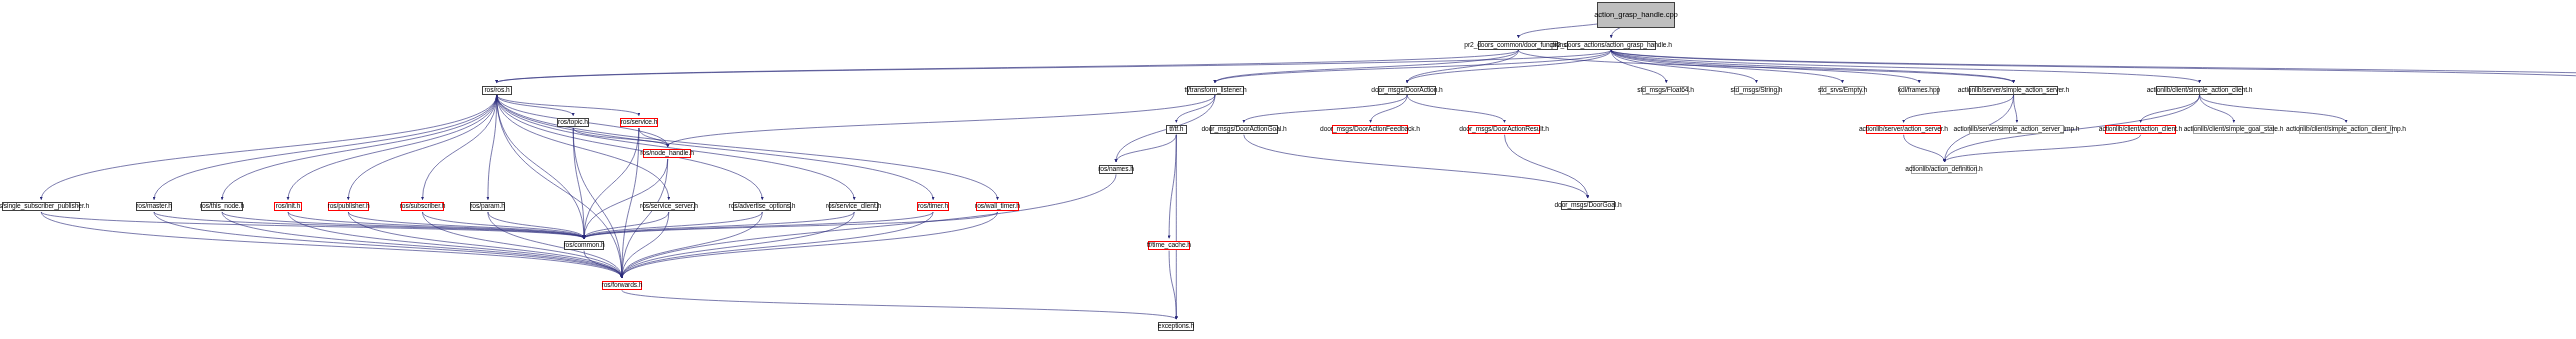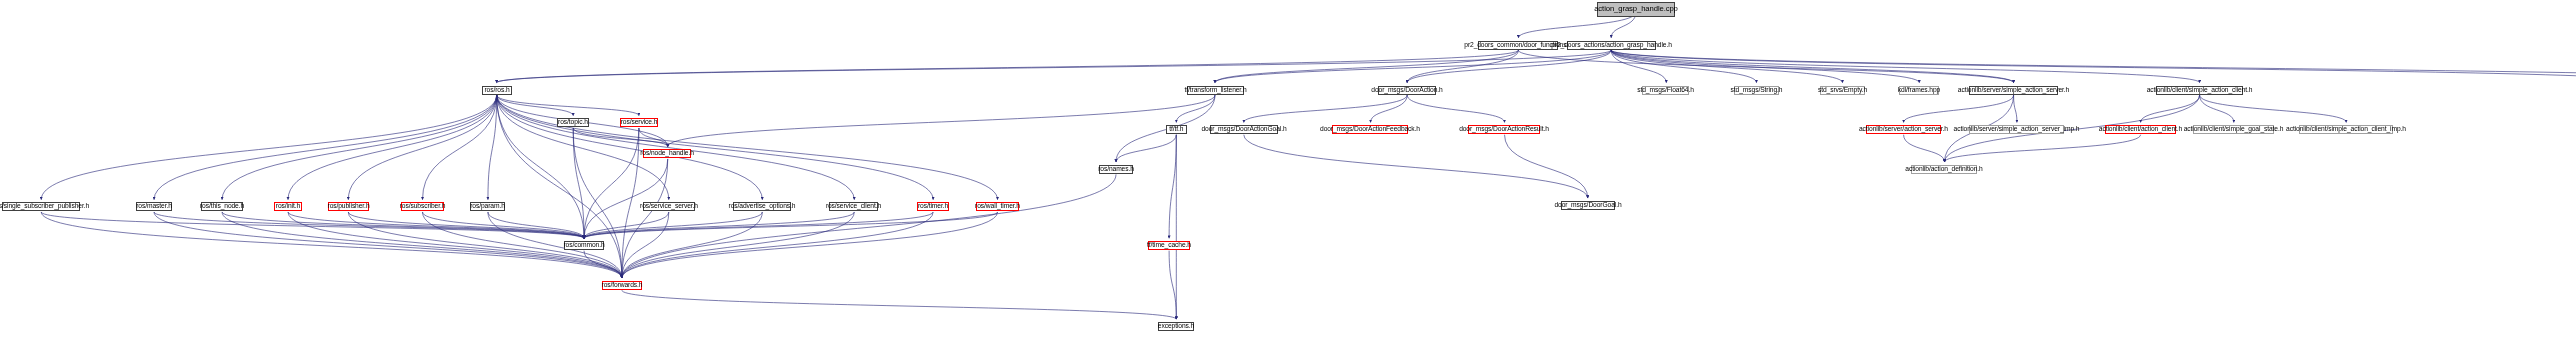--- a/index.html
+++ b/index.html
@@ -116,21 +116,21 @@
         <path d="M 1936 411 C 1936 484.7, 1207 471.3, 1207 539" fill="none" stroke="#28287a" stroke-width="1.2" marker-end="url(#arrow)"></path>
         <path d="M 1133.5 486 C 1133.5 518.45, 1207 512.55, 1207 539" fill="none" stroke="#28287a" stroke-width="1.2" marker-end="url(#arrow)"></path>
         <path d="M 2269 486 C 2269 562.45, 2283 548.55, 2283 619" fill="none" stroke="#28287a" stroke-width="1.2" marker-end="url(#arrow)"></path>
         <path d="M 1207 563 C 1207 597.1, 2283 590.9, 2283 619" fill="none" stroke="#28287a" stroke-width="1.2" marker-end="url(#arrow)"></path>
         <path d="M 2166 338 C 2166 451.85, 1207 431.15, 1207 539" fill="none" stroke="#28287a" stroke-width="1.2" marker-end="url(#arrow)"></path>
         <path d="M 3694.5 261 C 3694.5 293.45, 3774 287.55, 3774 314" fill="none" stroke="#28287a" stroke-width="1.2" marker-end="url(#arrow)"></path>
         <path d="M 4154.5 261 C 4154.5 293.45, 3774 287.55, 3774 314" fill="none" stroke="#28287a" stroke-width="1.2" marker-end="url(#arrow)"></path>
       </g>
   </svg>
   <div id="node-layer">
-      <div class="node gray" style="left: 1597px; top: 1.5px; width: 78px; height: 15px;">
+      <div class="node gray" style="left: 1597px; top: 1.5px; width: 78px; height: 26px;">
         <span class="nodelabel">action_grasp_handle.cpp</span>
       </div>
       <div class="node dark" style="left: 1478px; top: 41px; width: 80px; height: 9.3px;">
         <span class="nodelabel">pr2_doors_common/door_functions.h</span>
       </div>
       <div class="node dark" style="left: 1567px; top: 41px; width: 89px; height: 9.3px;">
         <span class="nodelabel">pr2_doors_actions/action_grasp_handle.h</span>
       </div>
       <div class="node dark" style="left: 482px; top: 86px; width: 30px; height: 9.3px;">
         <span class="nodelabel">ros/ros.h</span>

